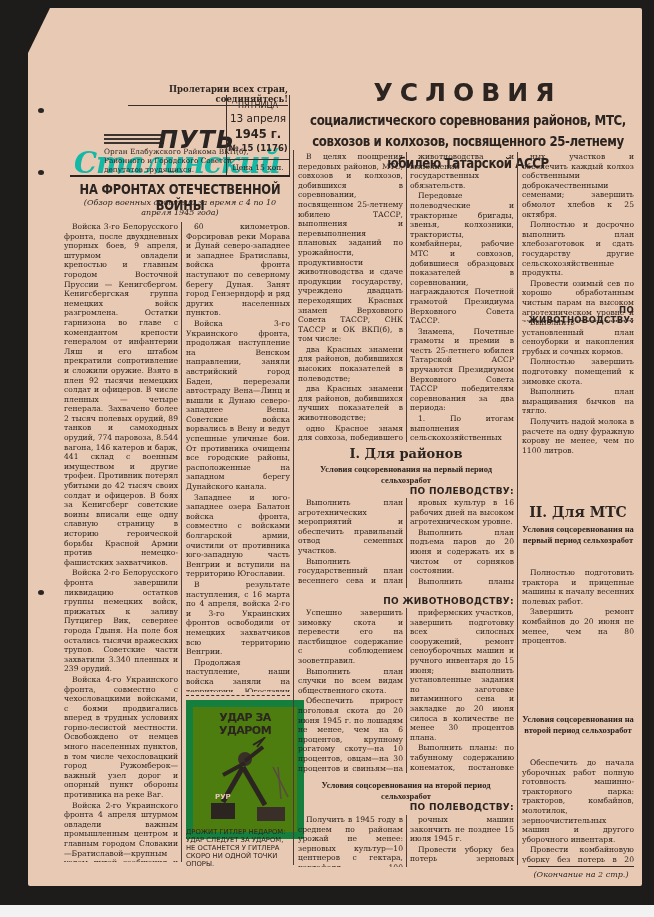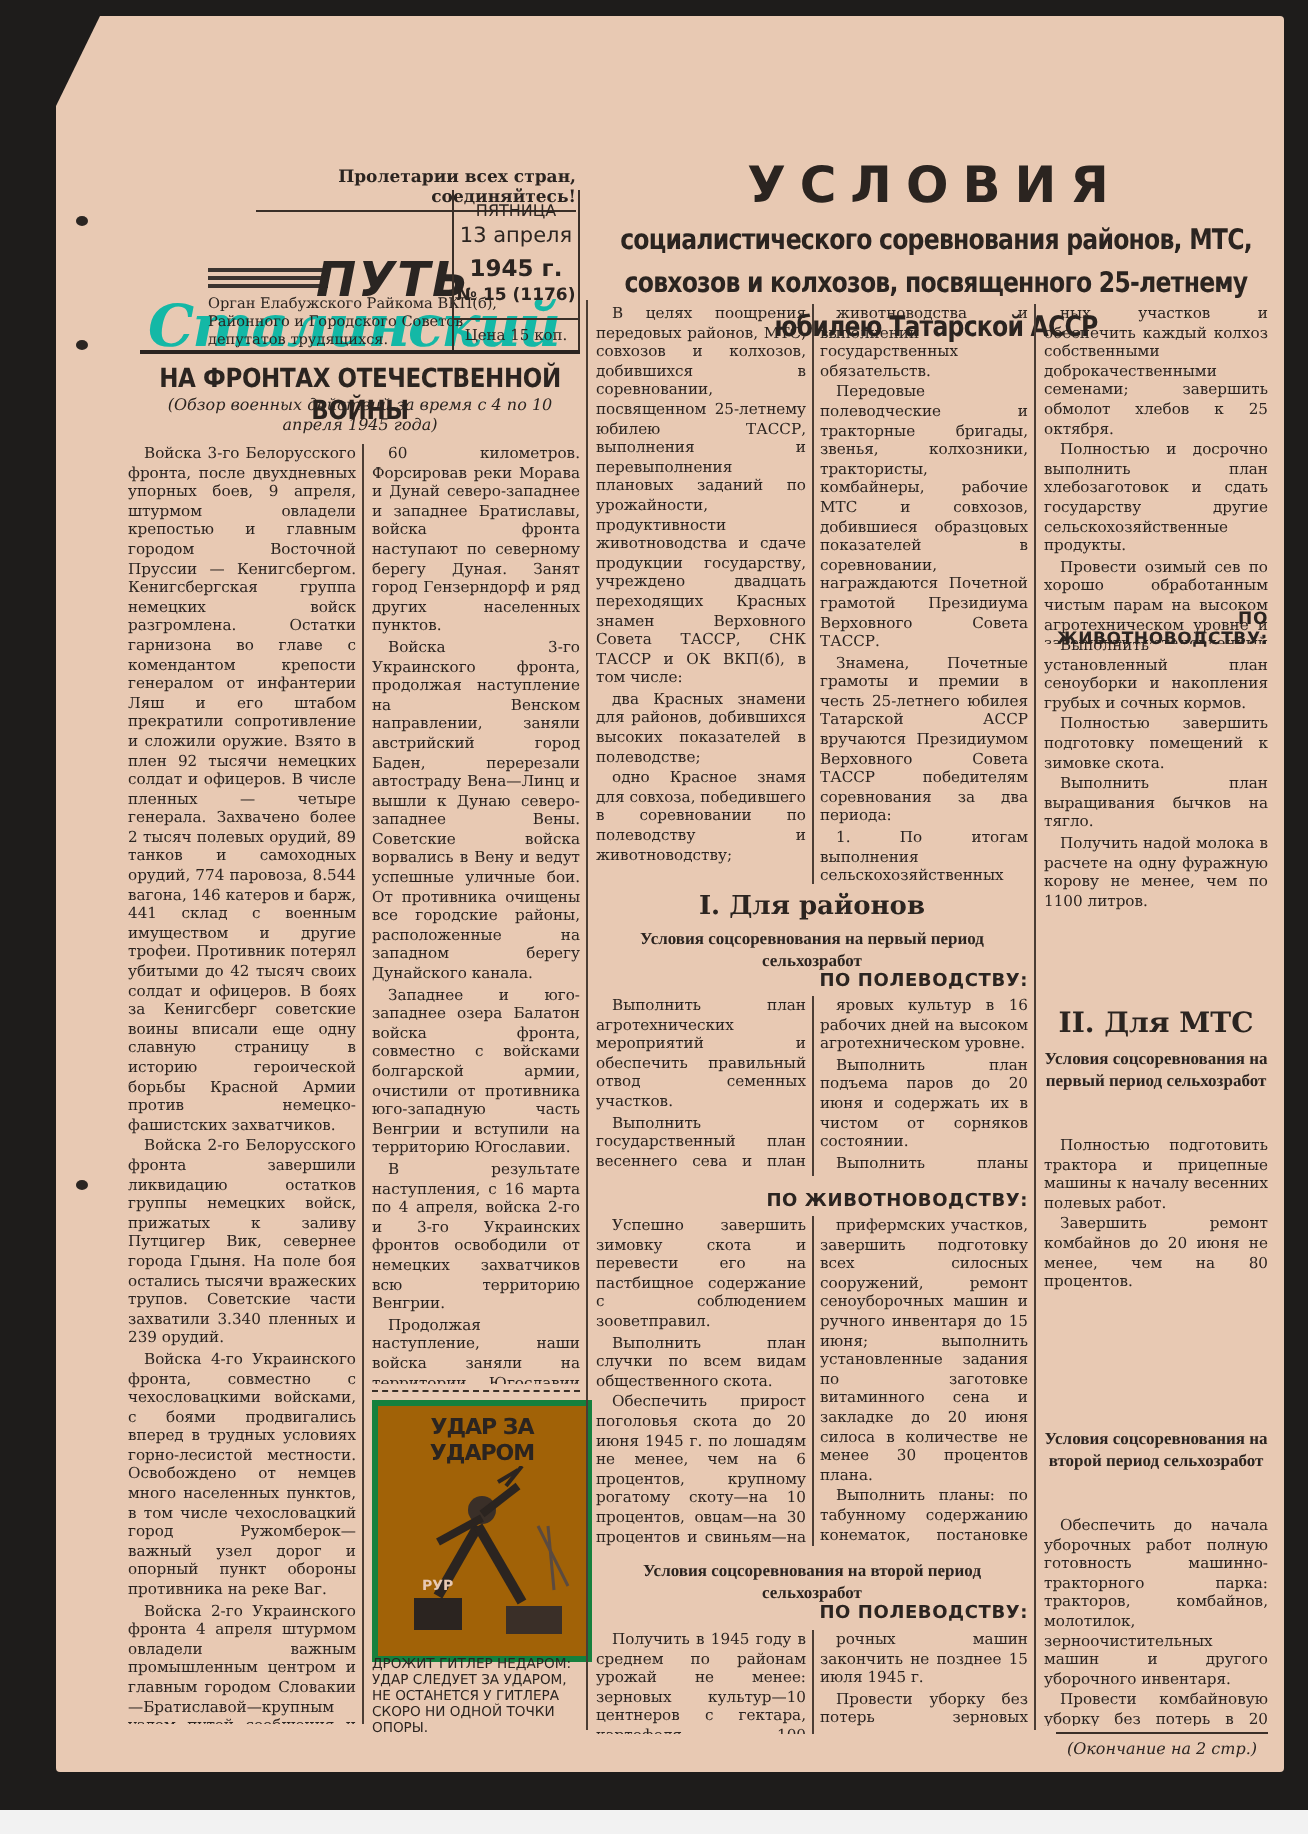--- a/index.html
+++ b/index.html
@@ -24,21 +24,21 @@
   .left-head{left:70px;top:183px;width:220px;text-align:center;font-family:"DejaVu Sans",sans-serif;font-weight:bold;font-size:11.5px;letter-spacing:-0.2px;transform:scaleY(1.15);}
   .left-sub{left:70px;top:198px;width:220px;text-align:center;font-style:italic;font-size:8px;line-height:10px;}
   .col{position:absolute;font-size:7.6px;line-height:9.6px;text-align:justify;hyphens:auto;overflow:hidden;}
   .col p{margin:0 0 1px 0;text-indent:8px;}
   .vrule{position:absolute;width:1px;background:#4a3d35;}
   .big-title{left:300px;top:78px;width:335px;text-align:center;font-family:"DejaVu Sans",sans-serif;font-weight:bold;font-size:25px;letter-spacing:7px;}
   .big-sub{left:296px;top:109px;width:344px;text-align:center;font-family:"DejaVu Sans",sans-serif;font-weight:bold;font-size:11.8px;line-height:18px;letter-spacing:-0.4px;transform:scaleY(1.2);transform-origin:top;}
   .sec-h{text-align:center;font-family:"DejaVu Serif",serif;font-weight:bold;font-size:13px;}
   .sub-h{text-align:center;font-family:Liberation Serif, serif;font-weight:bold;font-size:8.5px;line-height:10.5px;}
   .cap-h{text-align:right;font-family:"DejaVu Sans",sans-serif;font-weight:bold;font-size:9px;letter-spacing:0.3px;}
-  .cartoon{left:186px;top:700px;width:104px;height:125px;background:#a16207;border:3px solid #15803d;}
+  .cartoon{left:186px;top:700px;width:104px;height:125px;background:#4d7c0f;border:7px solid #15803d;}
   .cartoon-title{font-family:"DejaVu Sans",sans-serif;font-weight:bold;font-size:11px;text-align:center;margin-top:4px;letter-spacing:-0.5px;}
   .cartoon-caption{left:186px;top:828px;width:104px;font-family:"DejaVu Sans",sans-serif;font-size:6.8px;line-height:8px;}
   .dash-rule{left:186px;top:695px;width:104px;border-top:1px dashed #3a2f28;}
   .footer-rule{position:absolute;left:528px;top:866px;width:106px;height:1px;background:#3a2f28;}
   .footer-note{left:528px;top:870px;width:106px;text-align:center;font-style:italic;font-size:8px;}
   .hole{position:absolute;width:6px;height:5px;border-radius:50%;background:#2a2522;}
 </style>
 </head>
 <body>
 
@@ -104,20 +104,21 @@
 <div class="abs cartoon-caption">ДРОЖИТ ГИТЛЕР НЕДАРОМ: УДАР СЛЕДУЕТ ЗА УДАРОМ, НЕ ОСТАНЕТСЯ У ГИТЛЕРА СКОРО НИ ОДНОЙ ТОЧКИ ОПОРЫ.</div>
 
 <div class="abs big-title">УСЛОВИЯ</div>
 <div class="abs big-sub">социалистического соревнования районов, МТС, совхозов и колхозов, посвященного 25-летнему юбилею Татарской АССР</div>
 
 <div class="vrule" style="left:293px;top:150px;height:715px;"></div>
 
 <div class="col" style="left:298px;top:152px;width:105px;height:290px;">
   <p>В целях поощрения передовых районов, МТС, совхозов и колхозов, добившихся в соревновании, посвященном 25-летнему юбилею ТАССР, выполнения и перевыполнения плановых заданий по урожайности, продуктивности животноводства и сдаче продукции государству, учреждено двадцать переходящих Красных знамен Верховного Совета ТАССР, СНК ТАССР и ОК ВКП(б), в том числе:</p>
   <p>два Красных знамени для районов, добившихся высоких показателей в полеводстве;</p>
+  <p>два Красных знамени для районов, добившихся лучших показателей в животноводстве;</p>
   <p>одно Красное знамя для совхоза, победившего в соревновании по полеводству и животноводству;</p>
 
 </div>
 <div class="vrule" style="left:406px;top:152px;height:290px;"></div>
 <div class="col" style="left:410px;top:152px;width:104px;height:290px;">
   <p>животноводства и выполнении государственных обязательств.</p>
   <p>Передовые полеводческие и тракторные бригады, звенья, колхозники, трактористы, комбайнеры, рабочие МТС и совхозов, добившиеся образцовых показателей в соревновании, награждаются Почетной грамотой Президиума Верховного Совета ТАССР.</p>
   <p>Знамена, Почетные грамоты и премии в честь 25-летнего юбилея Татарской АССР вручаются Президиумом Верховного Совета ТАССР победителям соревнования за два периода:</p>
   <p>1. По итогам выполнения сельскохозяйственных работ до 20 июня с. г.;</p>
 

